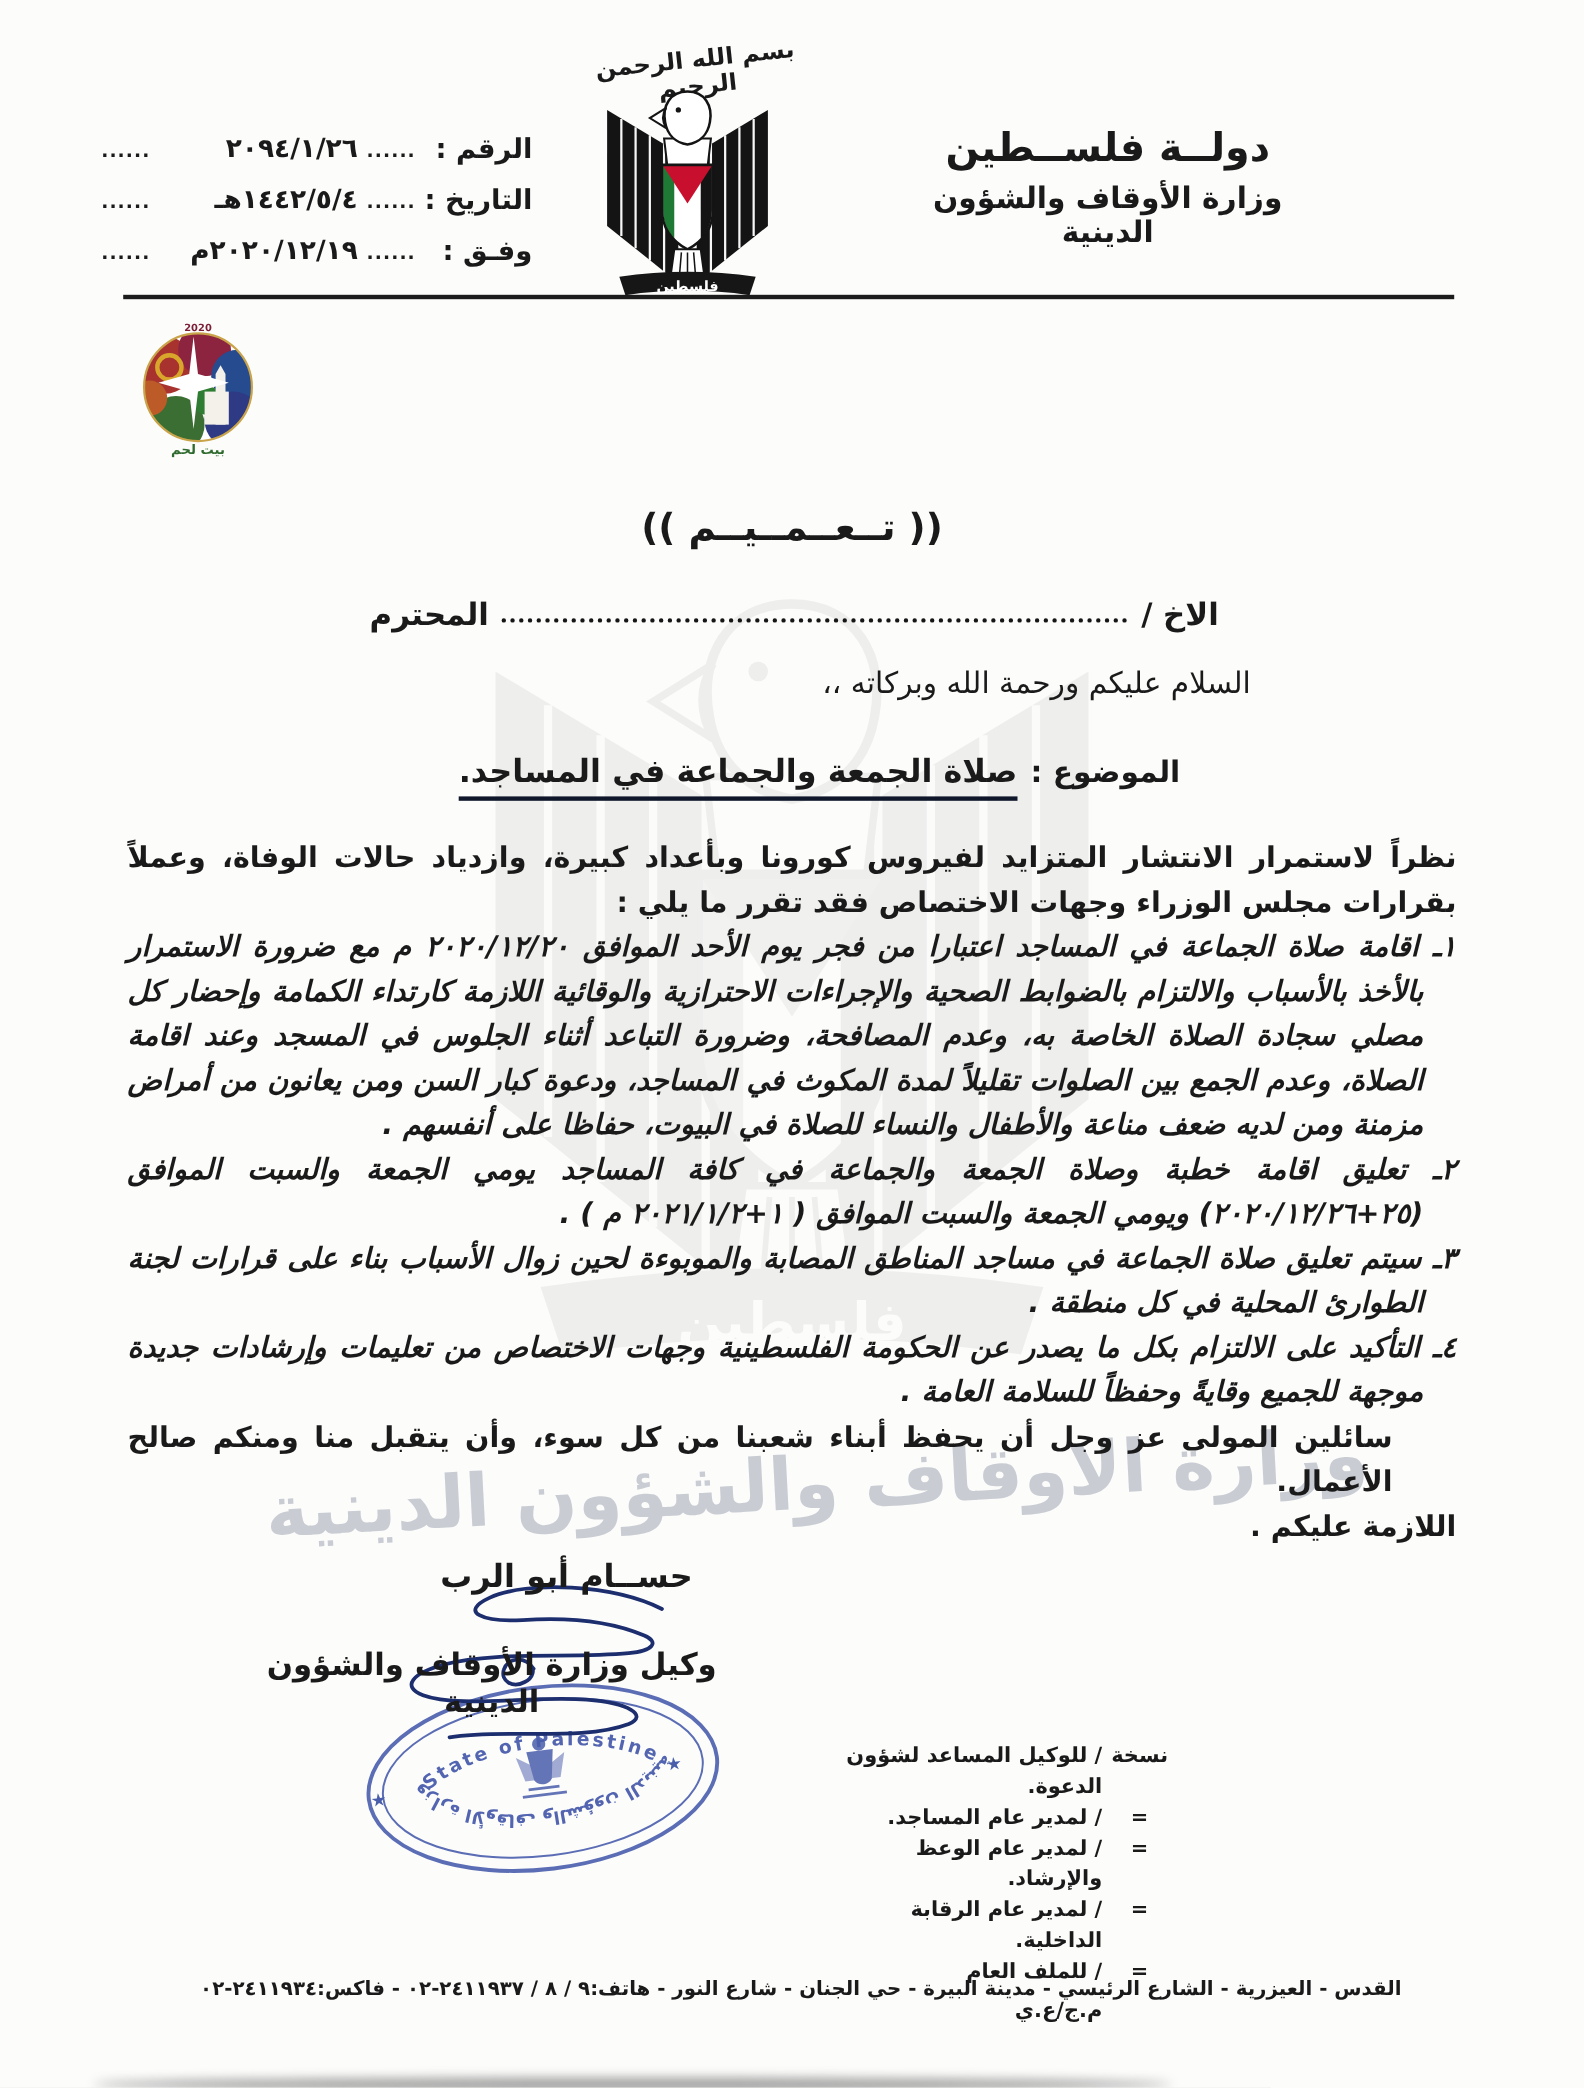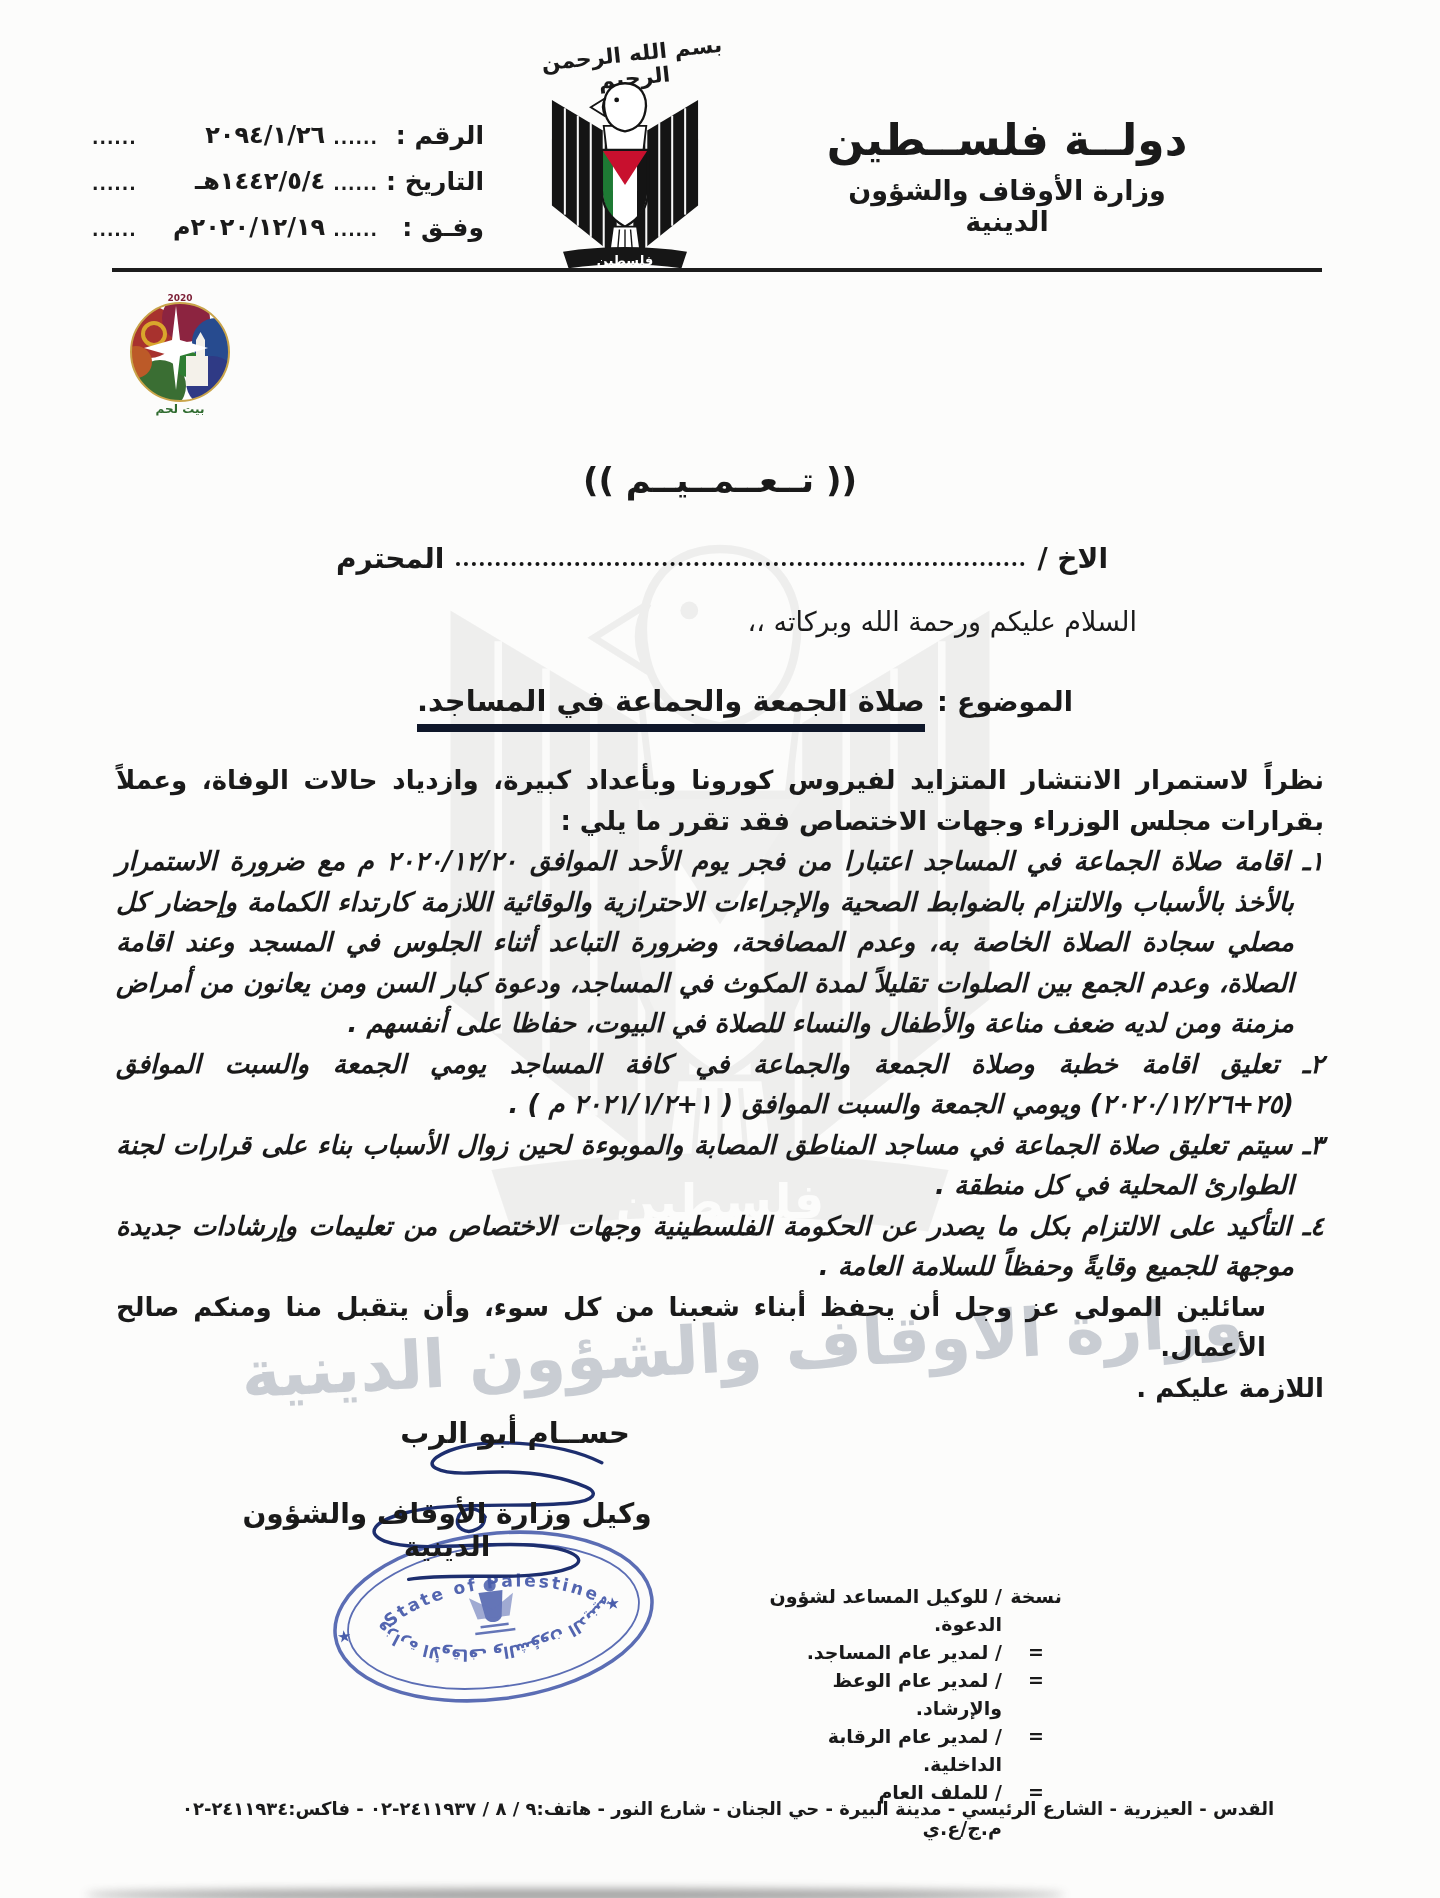--- a/index.html
+++ b/index.html
@@ -9,38 +9,38 @@
     font-family:"DejaVu Sans","Liberation Sans",sans-serif; color:#1a1a1a;
   }
   
   .ref-block { position:absolute; left:92px; top:112px; width:392px; z-index:3; }
   .ref-row { display:grid; grid-template-columns:auto auto auto 1fr auto; column-gap:8px;
              align-items:center; height:46px; font-weight:bold; font-size:25px; }
   .ref-label { min-width:98px; }
   .ref-dots { font-size:17px; letter-spacing:1px; padding-top:6px; }
   .ref-value { font-size:24px; white-space:nowrap; }
   .state-block { position:absolute; right:250px; top:114px; width:366px; text-align:center; z-index:3; }
-  .state-name { font-size:44px; font-weight:bold; }
+  .state-name { font-size:36px; font-weight:bold; }
   .ministry-name { font-size:27px; font-weight:bold; margin-top:10px; }
   .bismillah { position:absolute; left:526px; top:42px; width:214px; text-align:center;
                font-size:21px; font-weight:bold; transform:rotate(-6deg) scaleX(1.05); z-index:3; }
   .emblem { position:absolute; left:544px; top:74px; width:162px; height:198px; z-index:3; }
   .divider { position:absolute; left:112px; right:118px; top:268px; height:4px; background:#1c1c1c; z-index:3; }
   .beth-logo { position:absolute; left:124px; top:290px; width:112px; height:126px; z-index:3; }
   
   .circular-heading { position:absolute; top:460px; left:0; right:0; text-align:center;
                       font-size:34px; font-weight:bold; letter-spacing:1px; z-index:2; }
   .addressee { position:absolute; top:542px; left:336px; right:332px; display:flex;
                align-items:flex-end; font-size:28px; font-weight:bold; z-index:2; }
   .addressee .leader { flex:1; border-bottom:4px dotted #151515; margin:0 12px 9px; height:1px; }
   .greeting { position:absolute; top:606px; right:303px; font-size:27px; font-weight:normal; z-index:2; }
   .subject { position:absolute; top:684px; left:50px; right:0; display:flex; justify-content:center;
              align-items:baseline; gap:12px; font-weight:bold; z-index:2; }
   .subject-label { font-size:27px; }
-  .subject-text { font-size:29px; border-bottom:8px solid #0f172a; padding-bottom:6px; }
+  .subject-text { font-size:29px; border-bottom:4px solid #0f172a; padding-bottom:6px; }
   .body-flow { position:absolute; top:760px; right:116px; left:116px; font-size:26px;
                font-weight:bold; line-height:40.5px; text-align:justify; z-index:2; }
   .body-flow p { margin:0; }
   .item { padding-right:30px; text-indent:-30px; margin-top:3px;font-style:italic; }
   .closing-prayer { margin-top:26px; padding-right:58px; }
   .closing-salutation { margin-top:24px; margin-right:420px; white-space:nowrap; }
   
   .emblem-watermark { position:absolute; top:500px; left:430px; width:580px; height:760px;
                       opacity:0.055; filter:grayscale(100%); z-index:1; }
   .watermark-text { position:absolute; top:1310px; left:140px; right:95px; text-align:center;

